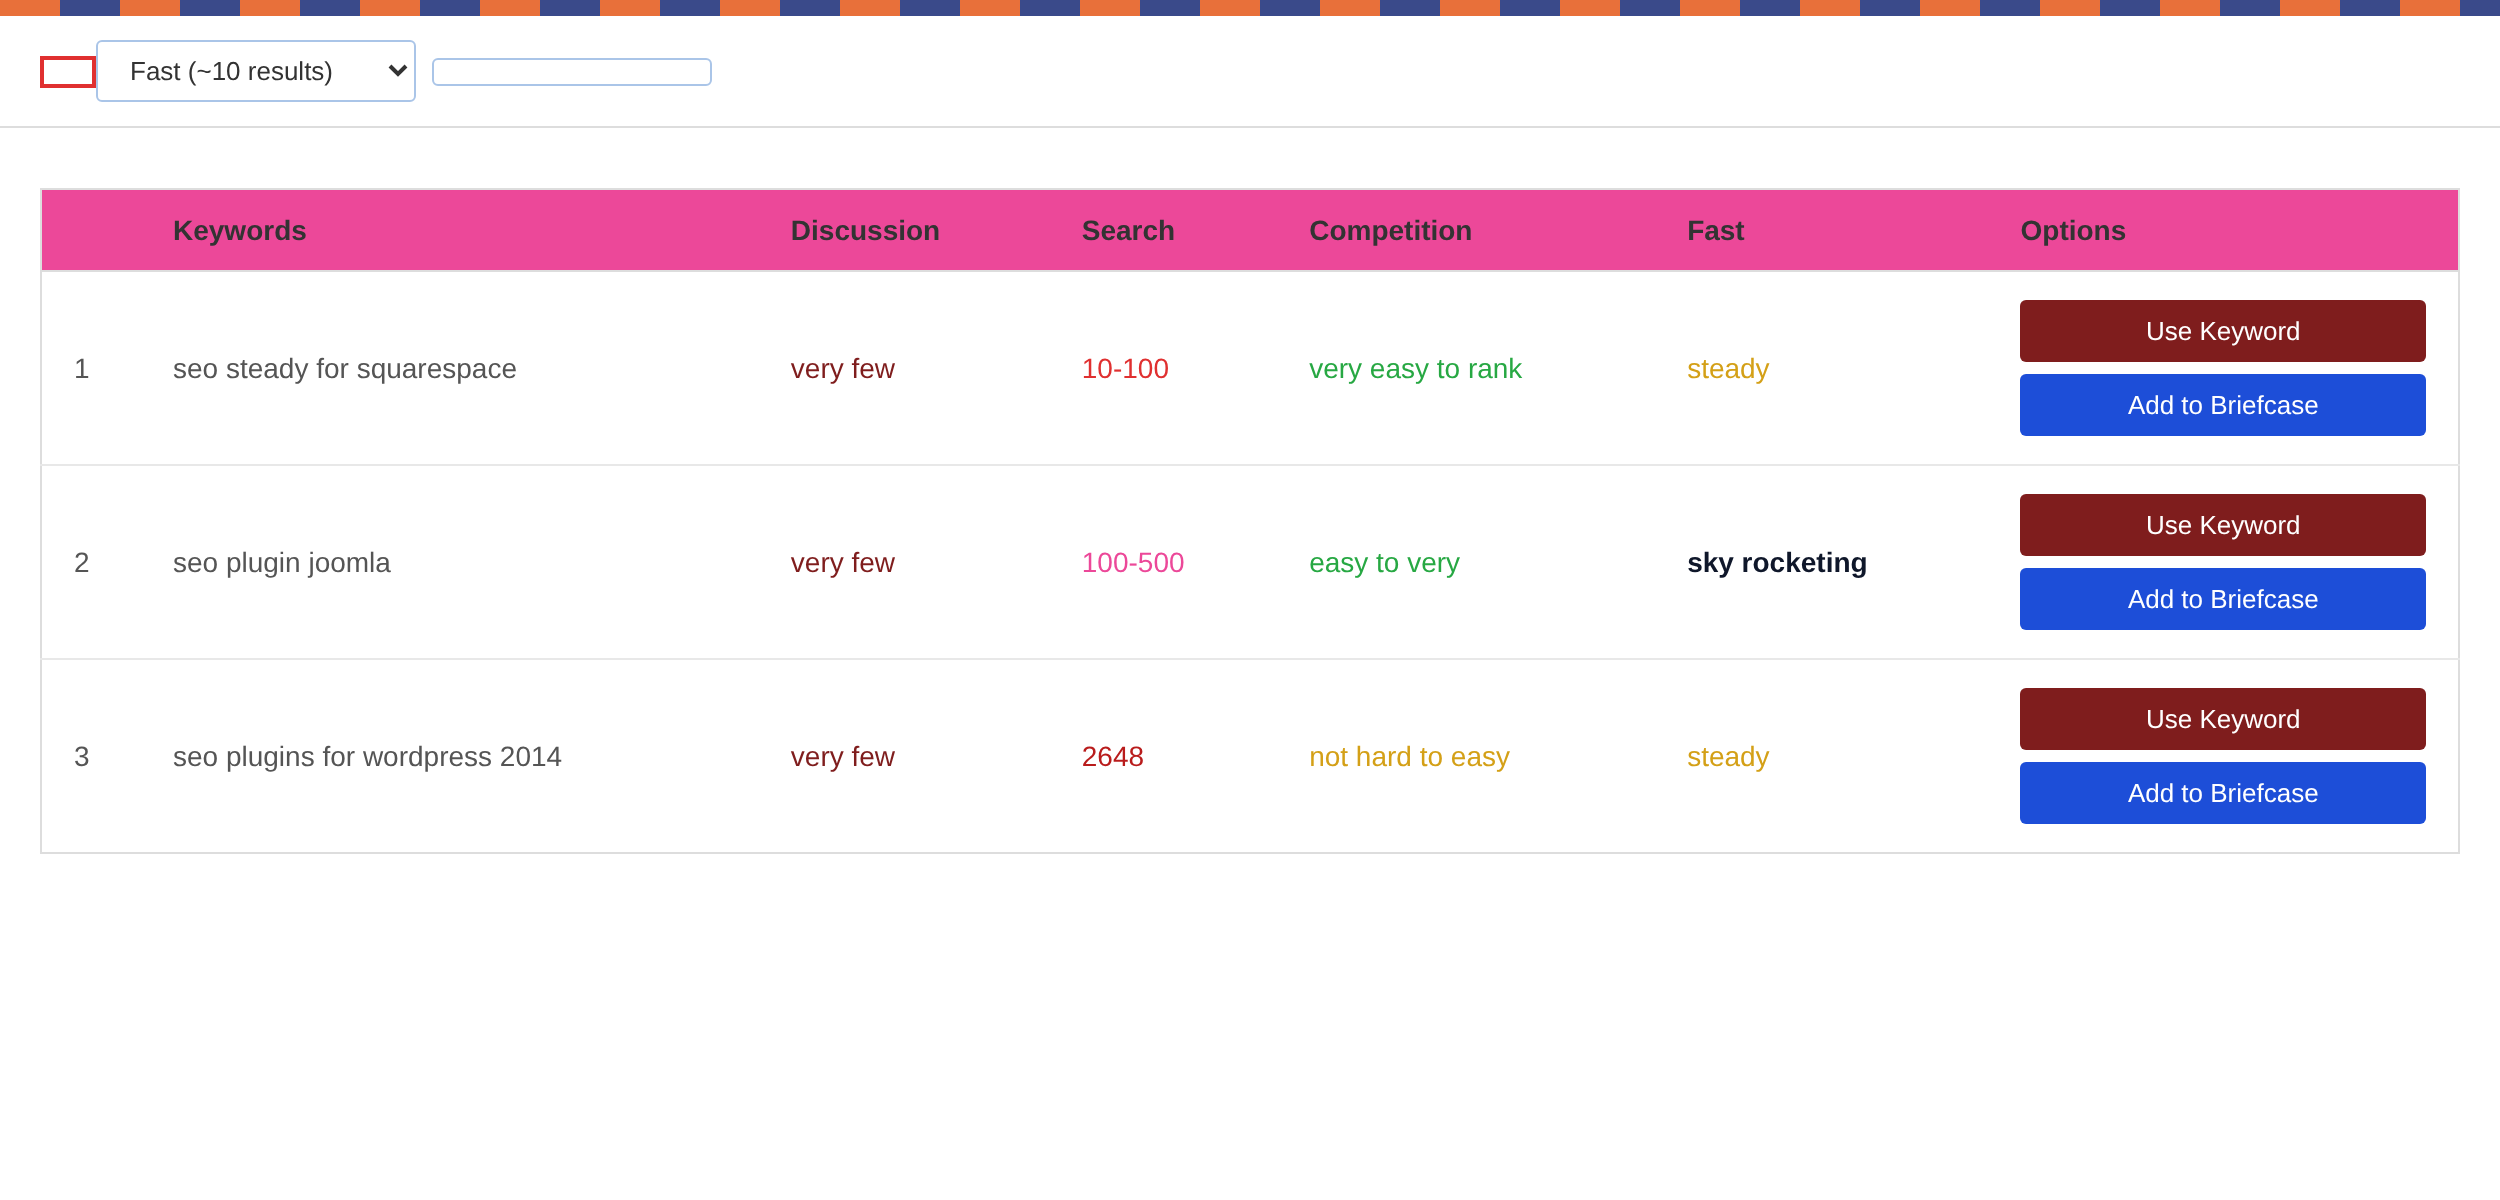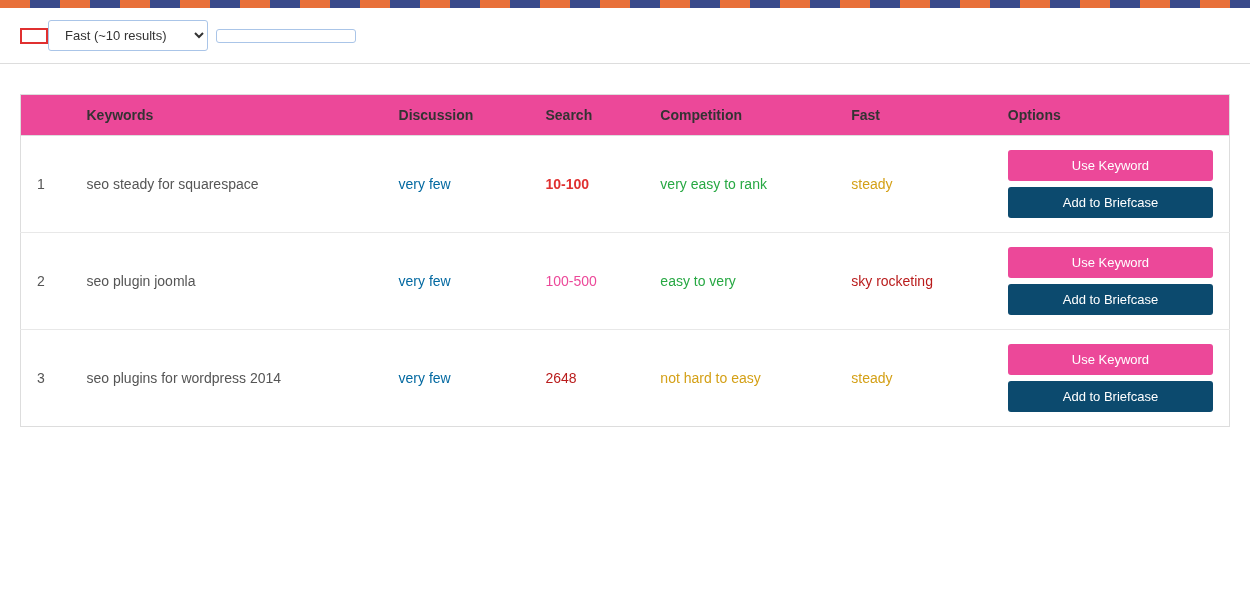--- a/index.html
+++ b/index.html
@@ -139,26 +139,25 @@
       color: #555;
       font-size: 14px;
       width: 50px;
     }
 
     .keyword-text {
       color: #555;
     }
 
     .discussion-very-few {
-      color: #0369a1;
+      color: #7f1d1d;
     }
 
     .search-10-100 {
       color: #e03030;
-      font-weight: bold;
     }
 
     .search-100-500 {
       color: #ec4899;
     }
 
     .search-2648 {
       color: #b91c1c;
     }
 
@@ -172,43 +171,44 @@
 
     .competition-not-hard {
       color: #d4a017;
     }
 
     .trend-steady {
       color: #d4a017;
     }
 
     .trend-sky {
-      color: #b91c1c;
+      color: #0f172a;
+      font-weight: bold;
     }
 
     .options-cell {
       display: flex;
       flex-direction: column;
       gap: 6px;
     }
 
     .btn-use-keyword {
-      background: #ec4899;
+      background: #7f1d1d;
       color: #fff;
       border: none;
       padding: 8px 16px;
       border-radius: 3px;
       cursor: pointer;
       font-size: 13px;
       white-space: nowrap;
       min-width: 140px;
     }
 
     .btn-add-briefcase {
-      background: #0c4a6e;
+      background: #1d4ed8;
       color: #fff;
       border: none;
       padding: 8px 16px;
       border-radius: 3px;
       cursor: pointer;
       font-size: 13px;
       white-space: nowrap;
       min-width: 140px;
     }
   </style>

